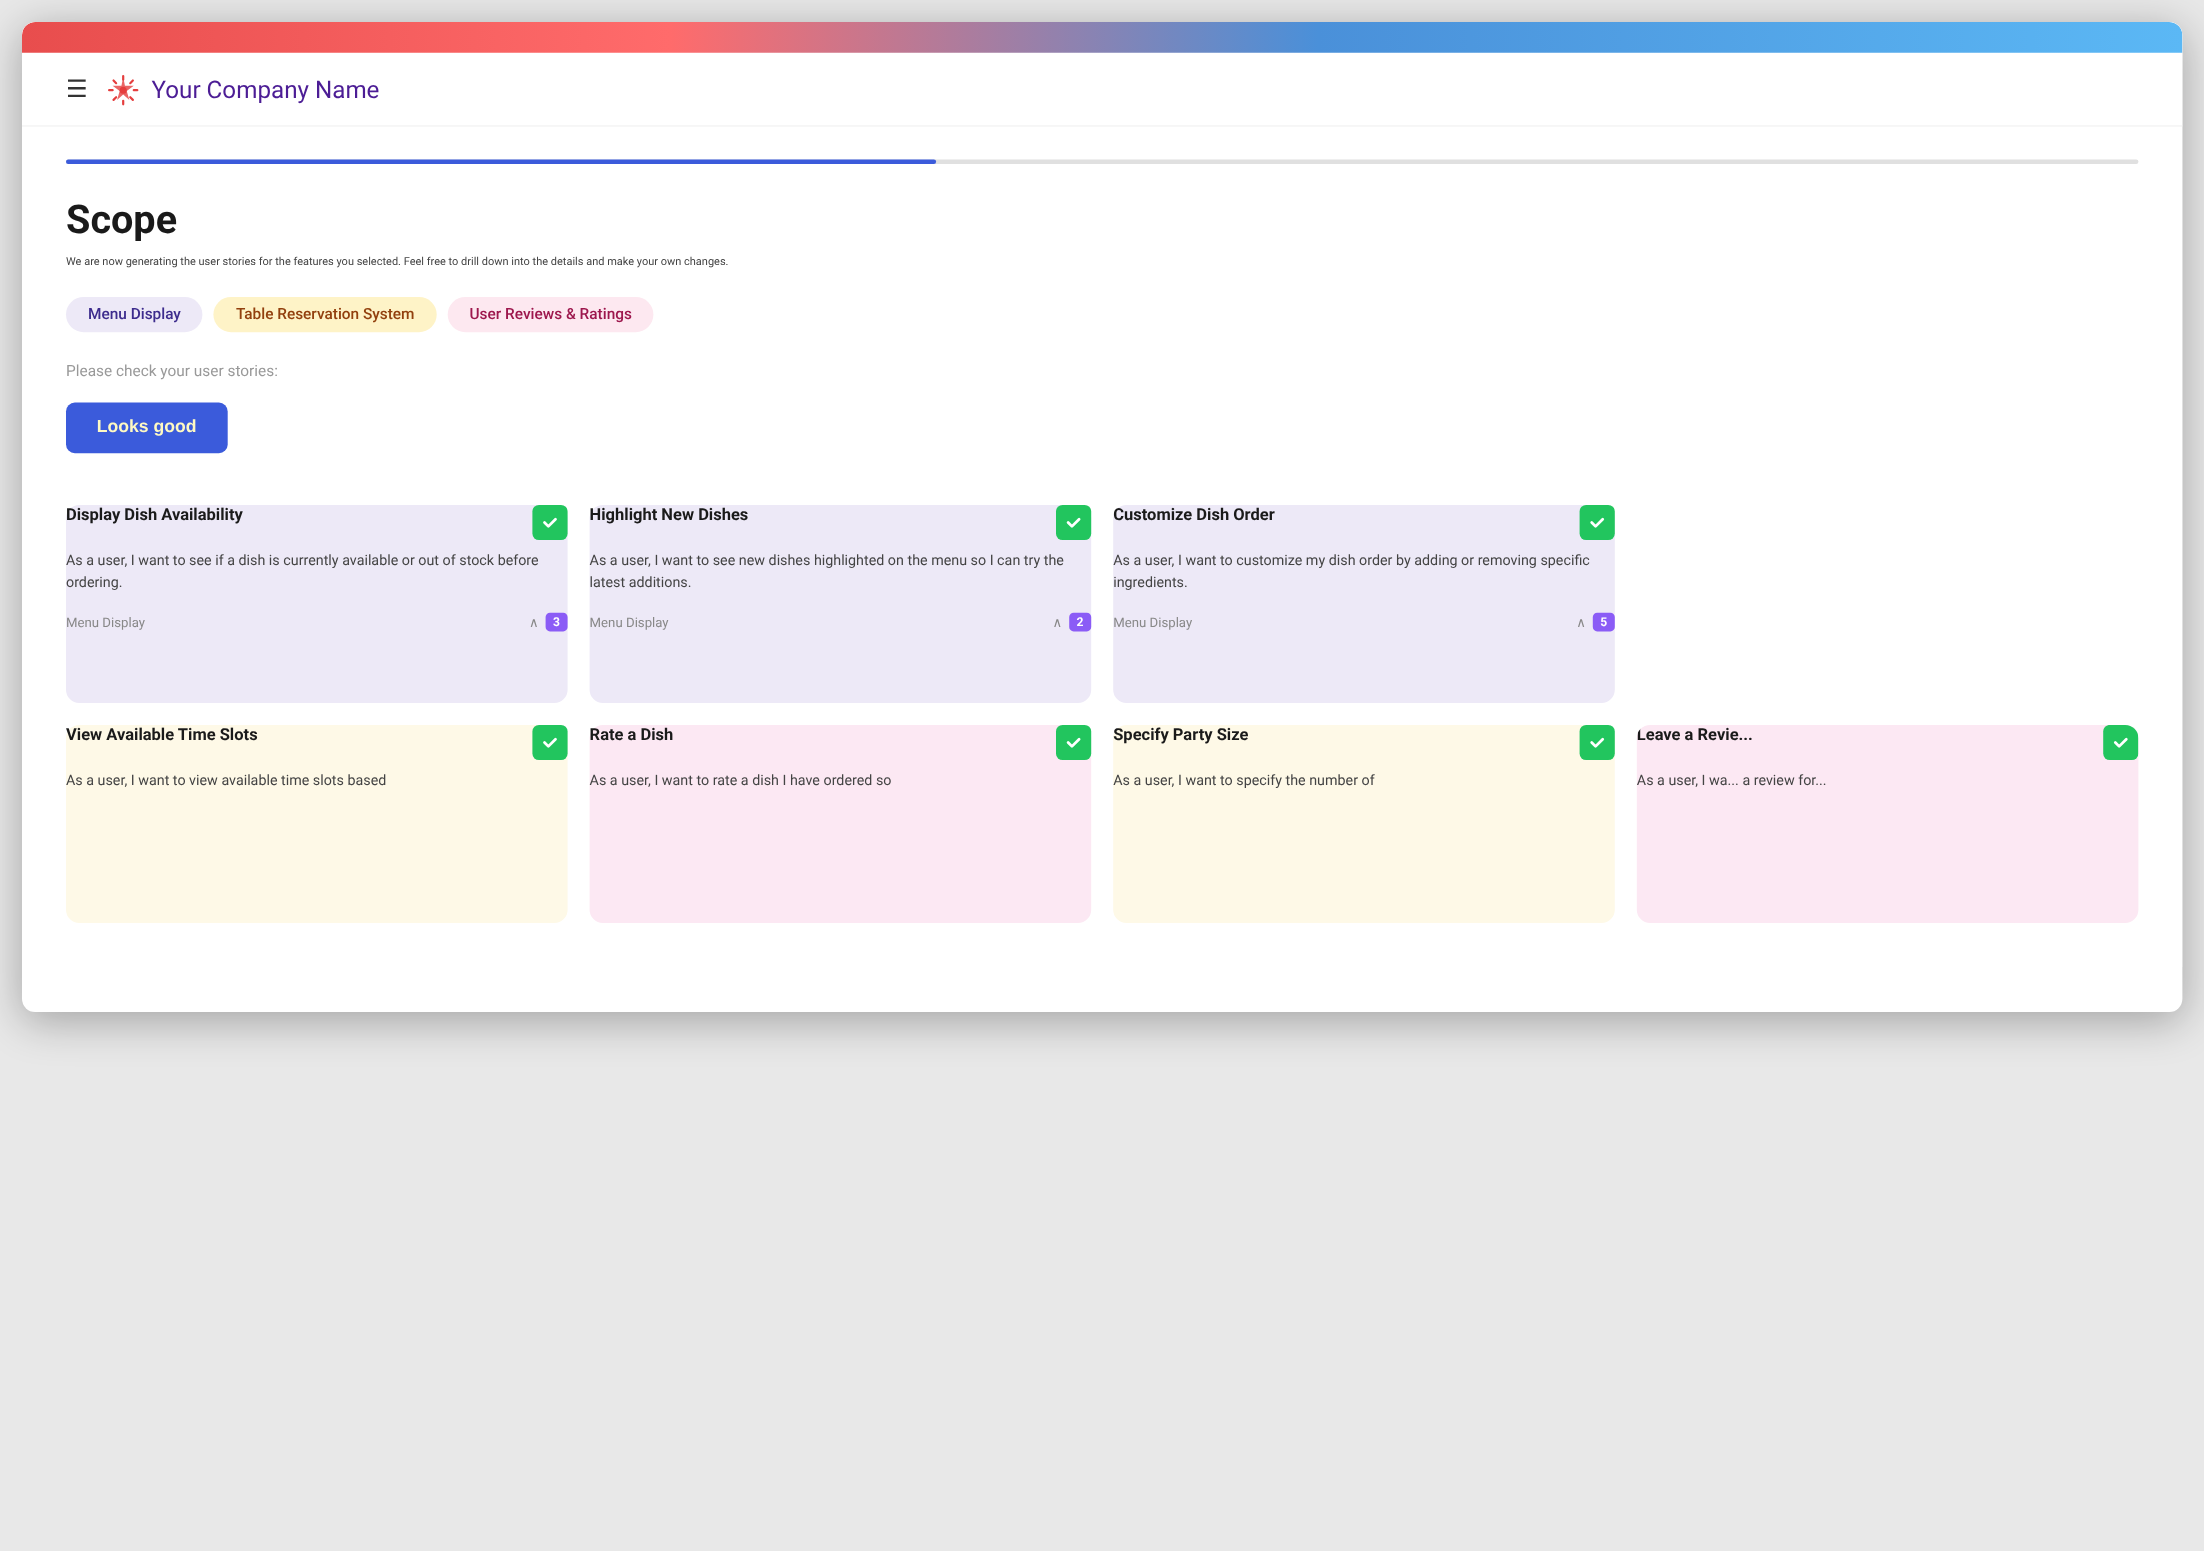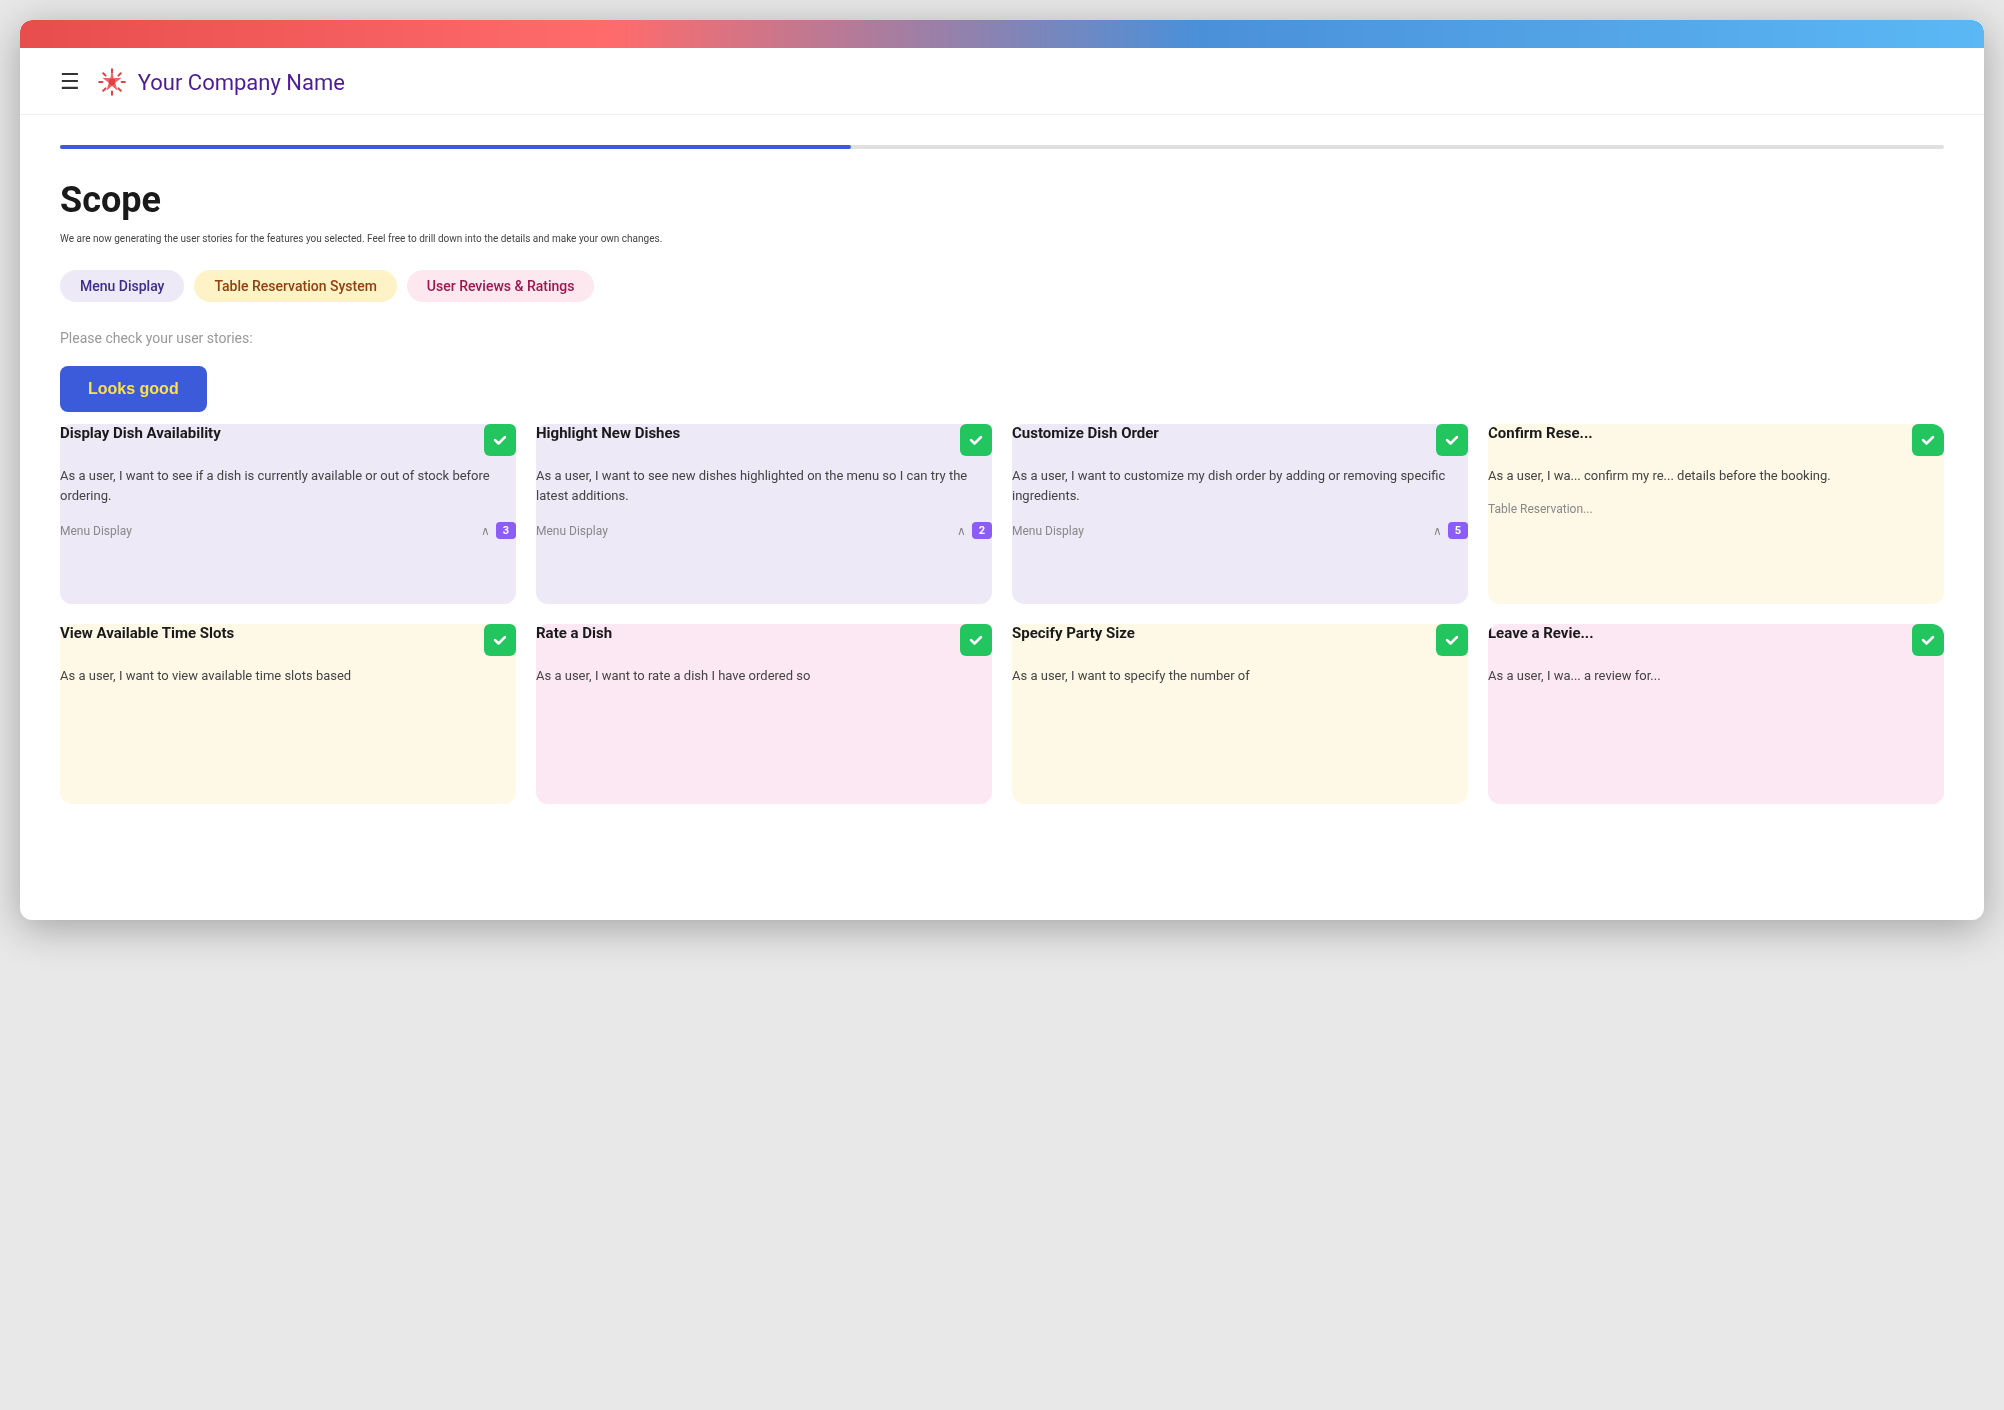--- a/index.html
+++ b/index.html
@@ -120,28 +120,28 @@
     .tag-pink { background: #fde8f0; color: #9d174d; }
 
     .check-stories-label {
       font-size: 14px;
       color: #999;
       margin-bottom: 20px;
     }
 
     .looks-good-btn {
       background: #3b5bdb;
-      color: #fde047;
+      color: #fef9c3;
       border: none;
       padding: 14px 28px;
       border-radius: 8px;
       font-size: 16px;
       font-weight: 600;
       cursor: pointer;
-      margin-bottom: 12px;
+      margin-bottom: 47px;
     }
 
     
     .cards-grid {
       display: grid;
       grid-template-columns: repeat(4, 1fr);
       gap: 20px;
     }
 
     .card {
@@ -334,34 +334,20 @@
           <p class="card-description">As a user, I want to customize my dish order by adding or removing specific ingredients.</p>
           <div class="card-footer">
             <span class="card-category">Menu Display</span>
             <div class="card-votes">
               <span class="votes-chevron">∧</span>
               <span class="votes-count">5</span>
             </div>
           </div>
         </div>
 
-        <div class="card card-yellow" style="overflow:hidden;">
-          <div class="card-header">
-            <span class="card-title">Confirm Rese...</span>
-            <div class="check-badge">
-              <svg viewBox="0 0 16 16" fill="none" xmlns="http://www.w3.org/2000/svg">
-                <path d="M3 8 L6.5 11.5 L13 5" stroke="white" stroke-width="2.5" stroke-linecap="round" stroke-linejoin="round"></path>
-              </svg>
-            </div>
-          </div>
-          <p class="card-description">As a user, I wa... confirm my re... details before the booking.</p>
-          <div class="card-footer">
-            <span class="card-category">Table Reservation...</span>
-          </div>
-        </div>
 
       </div>
 
       
       <div class="row2">
 
         <div class="card card-yellow">
           <div class="card-header">
             <span class="card-title">View Available Time Slots</span>
             <div class="check-badge">

